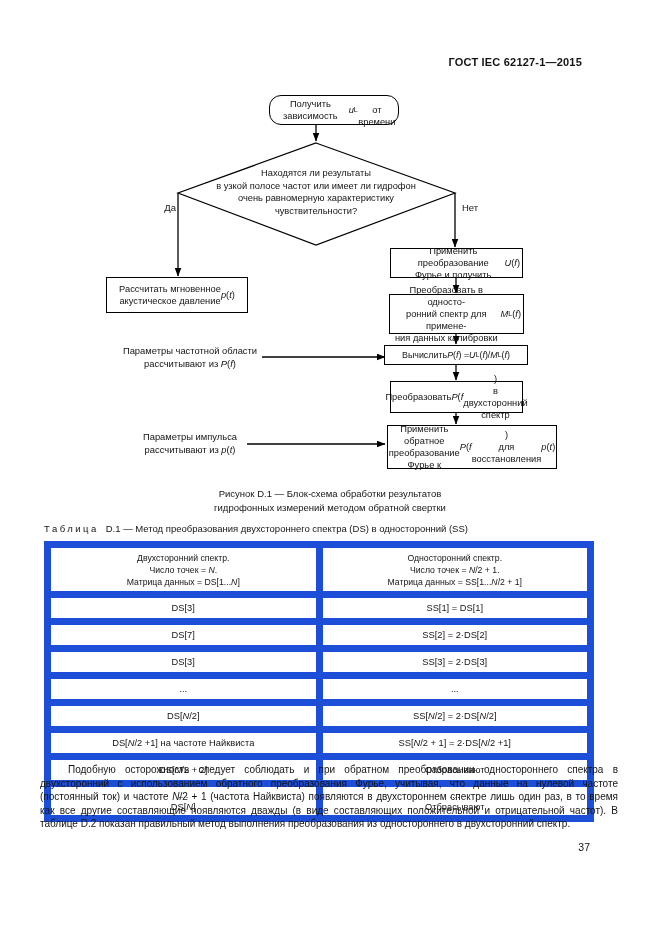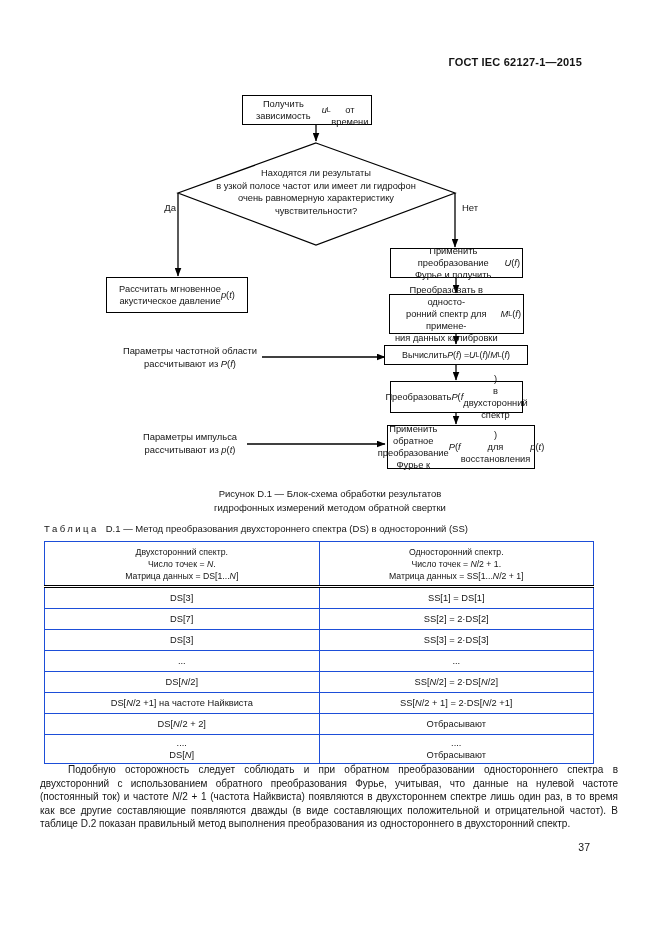--- a/index.html
+++ b/index.html
@@ -30,21 +30,21 @@
   .fig-caption{
     left:150px;top:487px;width:360px;text-align:center;
     font-size:9.5px;line-height:13.5px;
   }
   .table-title{left:44px;top:523px;width:560px;font-size:9.5px;}
   .table-title .spaced{letter-spacing:2.5px;margin-top:17px;}
   .table-title .title-rest{margin-left:7px;}
   .tbl-wrap{left:44px;top:541px;width:550px;}
   table.gost{border-collapse:collapse;width:550px;table-layout:fixed;}
   table.gost th, table.gost td{
-    border:1px solid #1d4ed8;text-align:center;vertical-align:middle;padding:1px 3px;
+    border:7px solid #1d4ed8;text-align:center;vertical-align:middle;padding:1px 3px;
   }
   table.gost th{
     font-weight:normal;font-size:8.7px;line-height:12px;height:41px;
     border-bottom:3px double #000;
   }
   table.gost td{font-size:9.3px;height:18px;line-height:11px;}
   table.gost td.tall{height:26px;line-height:12px;}
   .body-par{
     left:40px;top:763px;width:578px;text-align:justify;
     font-size:10px;line-height:13.6px;text-indent:28px;
@@ -69,34 +69,34 @@
   <line x1="178" y1="193" x2="178" y2="276" stroke="#000" stroke-width="1.3" marker-end="url(#arw)"></line>
   <line x1="455" y1="193" x2="455" y2="247" stroke="#000" stroke-width="1.3" marker-end="url(#arw)"></line>
   <line x1="456" y1="278" x2="456" y2="293" stroke="#000" stroke-width="1.3" marker-end="url(#arw)"></line>
   <line x1="456" y1="334" x2="456" y2="344" stroke="#000" stroke-width="1.3" marker-end="url(#arw)"></line>
   <line x1="456" y1="365" x2="456" y2="380" stroke="#000" stroke-width="1.3" marker-end="url(#arw)"></line>
   <line x1="456" y1="413" x2="456" y2="424" stroke="#000" stroke-width="1.3" marker-end="url(#arw)"></line>
   <line x1="262" y1="357" x2="385" y2="357" stroke="#000" stroke-width="1.3" marker-end="url(#arw)"></line>
   <line x1="247" y1="444" x2="385" y2="444" stroke="#000" stroke-width="1.3" marker-end="url(#arw)"></line>
 </svg>
 
-<div class="box" style="left:242px;top:95px;width:130px;height:30px;">Получить зависимость <i>u</i><sub>L</sub><br>от времени</div>
+<div class="box" style="left:269px;top:95px;width:130px;height:30px;border-radius:12px;">Получить зависимость <i>u</i><sub>L</sub><br>от времени</div>
 
 <div class="fc-text" style="left:166px;top:167px;width:300px;">Находятся ли результаты<br>в узкой полосе частот или имеет ли гидрофон<br>очень равномерную характеристику<br>чувствительности?</div>
 
 <div class="branch-label" style="left:152px;top:202px;width:24px;text-align:right;">Да</div>
 <div class="branch-label" style="left:462px;top:202px;">Нет</div>
 
 <div class="box" style="left:106px;top:277px;width:142px;height:36px;">Рассчитать мгновенное<br>акустическое давление <i>p</i>(<i>t</i>)</div>
 
 <div class="box" style="left:390px;top:248px;width:133px;height:30px;padding-left:11px;">Применить преобразование<br>Фурье и получить <i>U</i>(<i>f</i>)</div>
 <div class="box" style="left:389px;top:294px;width:135px;height:40px;">Преобразовать в односто-<br>ронний спектр для примене-<br>ния данных калибровки <i>M</i><sub>L</sub>(<i>f</i>)</div>
 <div class="box nowrap" style="left:384px;top:345px;width:144px;height:20px;">Вычислить <i>P</i>(<i>f</i>) = <i>U</i><sub>L</sub>(<i>f</i>)/<i>M</i><sub>L</sub>(<i>f</i>)</div>
 <div class="box" style="left:390px;top:381px;width:133px;height:32px;">Преобразовать <i>P</i>(<i>f</i>)<br>в двухсторонний спектр</div>
-<div class="box" style="left:387px;top:425px;width:148px;height:44px;">Применить обратное<br>преобразование Фурье к <i>P</i>(<i>f</i>)<br>для восстановления <i>p</i>(<i>t</i>)</div>
+<div class="box" style="left:387px;top:425px;width:170px;height:44px;">Применить обратное<br>преобразование Фурье к <i>P</i>(<i>f</i>)<br>для восстановления <i>p</i>(<i>t</i>)</div>
 
 <div class="annotation" style="left:100px;top:344px;">Параметры частотной области<br>рассчитывают из <i>P</i>(<i>f</i>)</div>
 <div class="annotation" style="left:100px;top:430px;">Параметры импульса<br>рассчитывают из <i>p</i>(<i>t</i>)</div>
 
 <div class="abs fig-caption">Рисунок D.1 — Блок-схема обработки результатов<br>гидрофонных измерений методом обратной свертки</div>
 
 <div class="abs table-title">
   <span class="spaced">Таблица</span><span class="title-rest">D.1 — Метод преобразования двухстороннего спектра (DS) в односторонний (SS)</span>
 </div>
 

